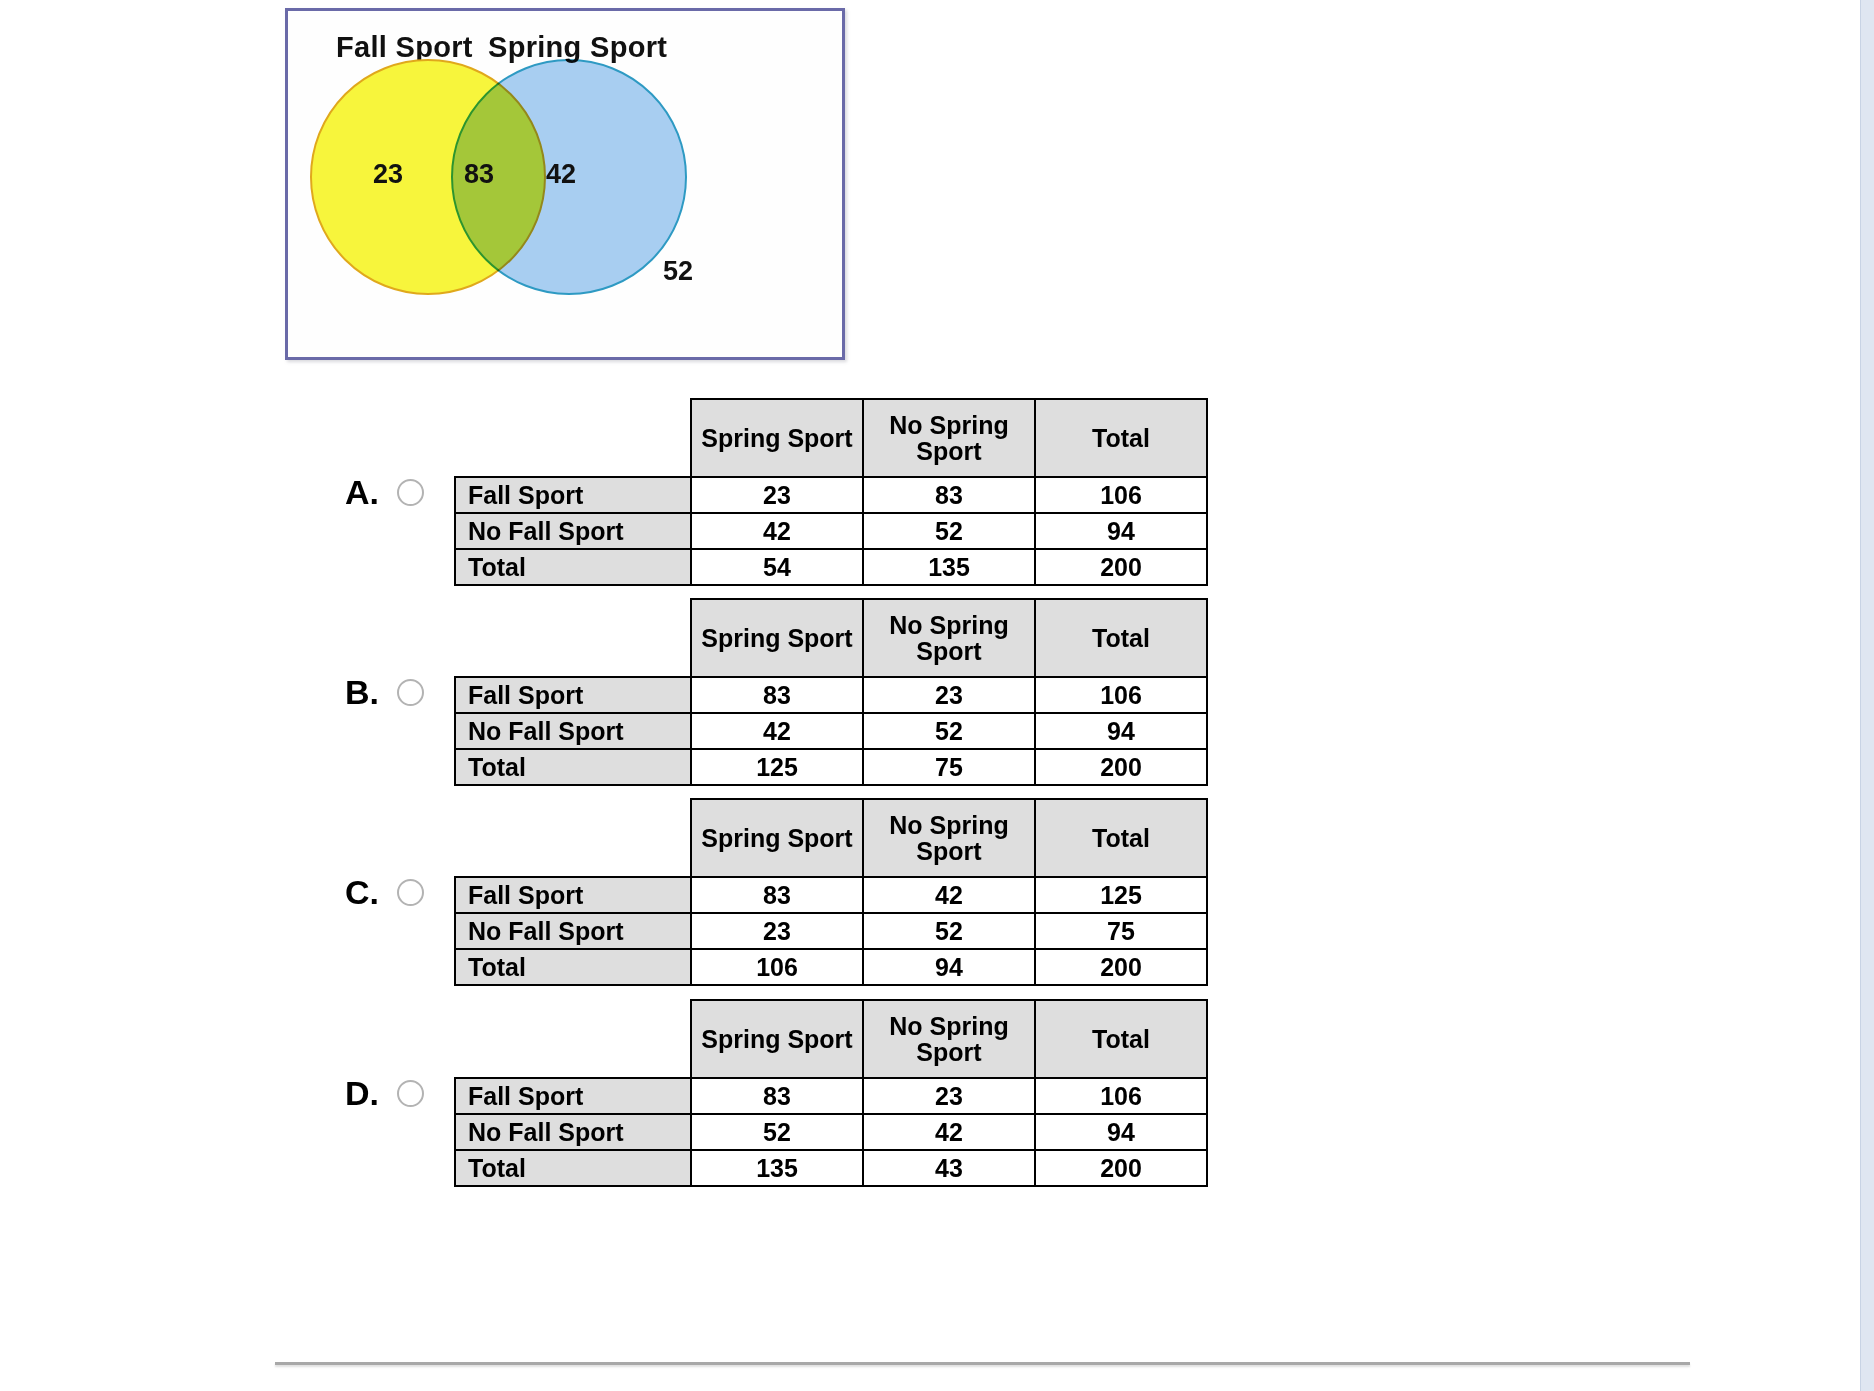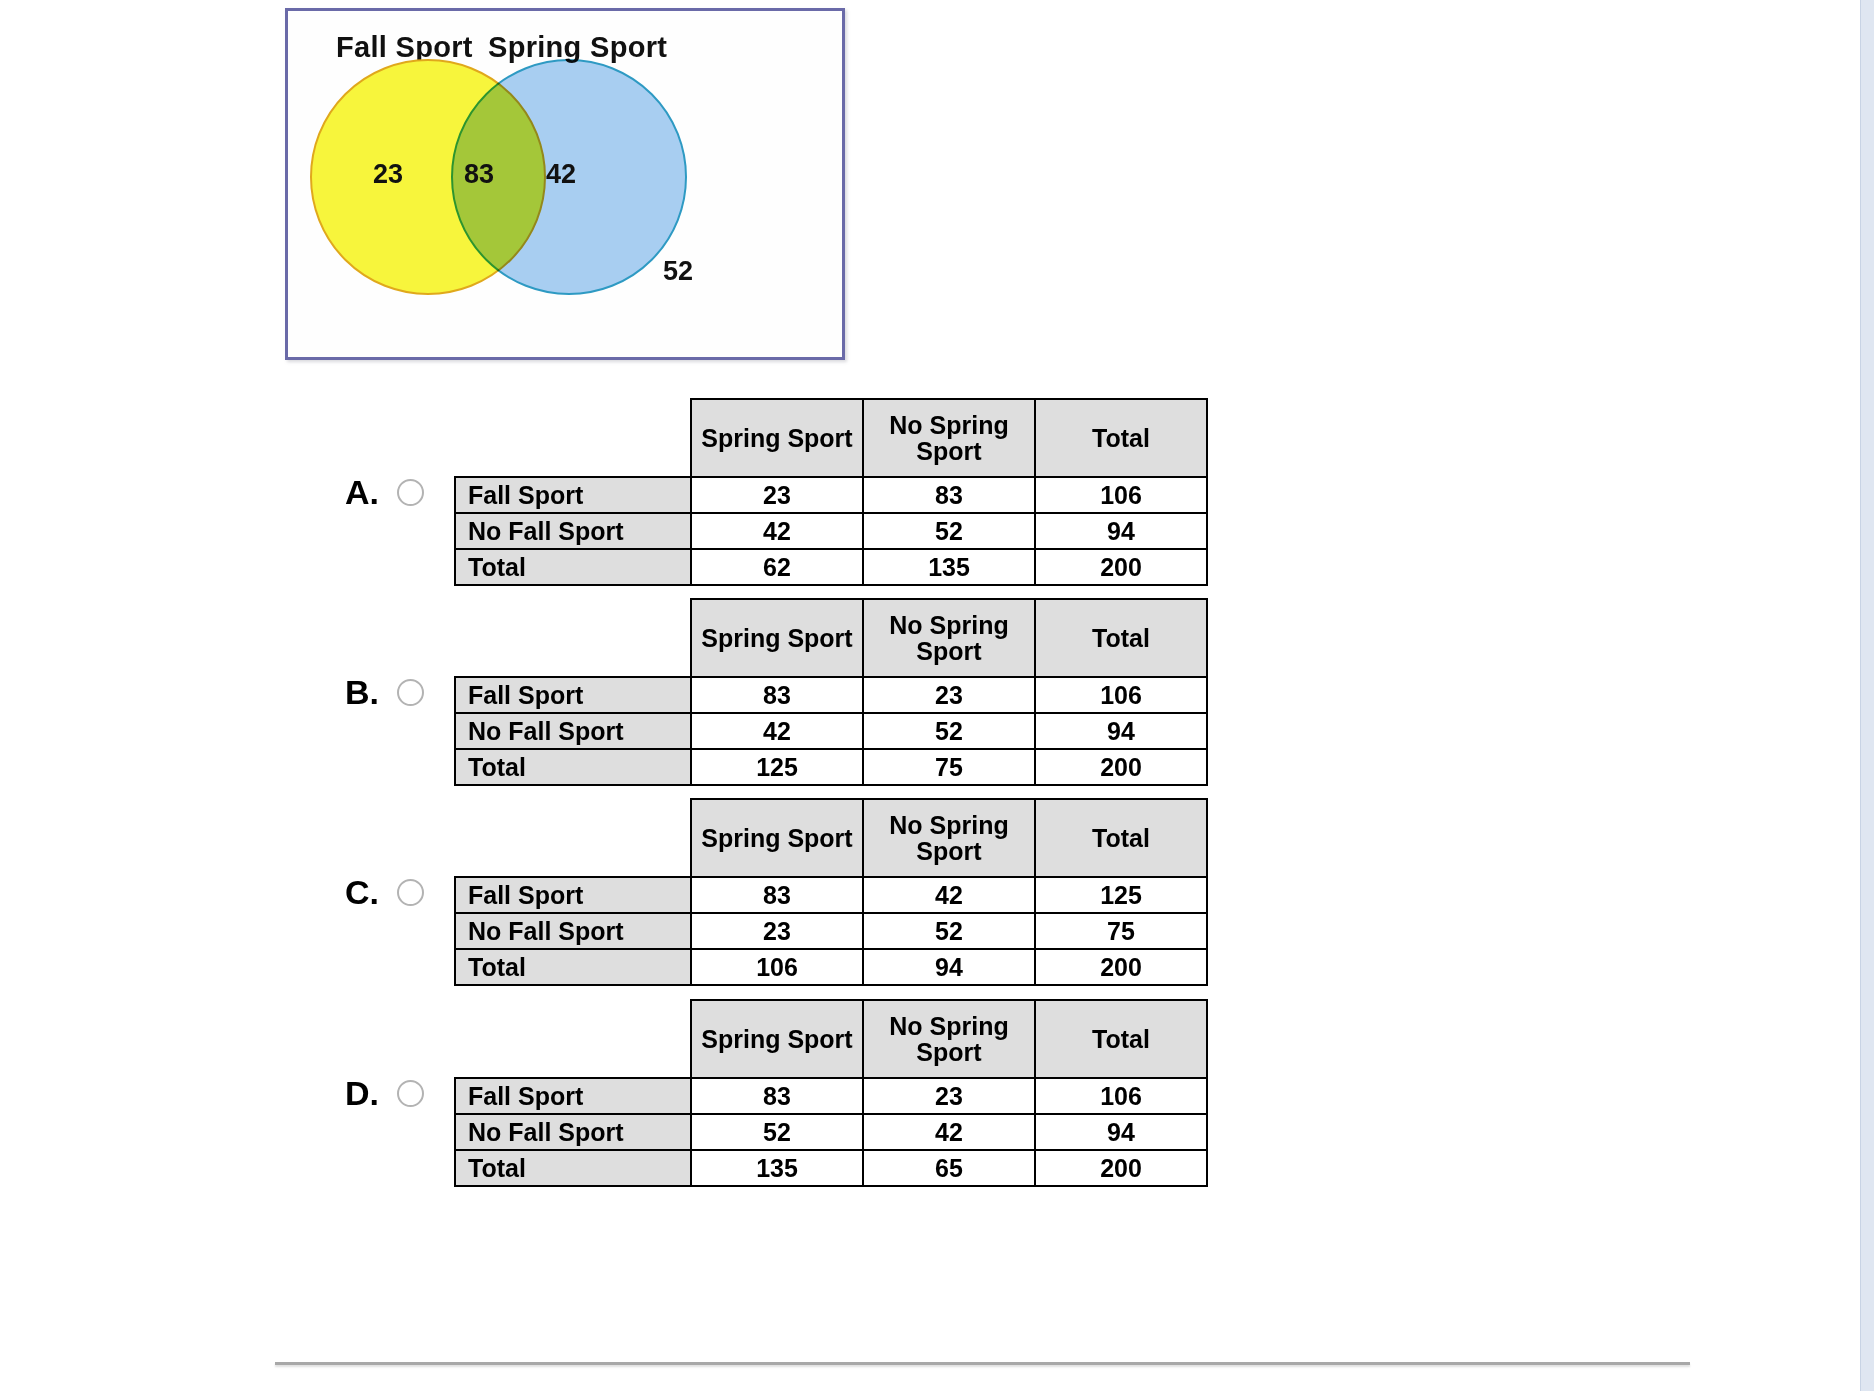--- a/index.html
+++ b/index.html
@@ -189,21 +189,21 @@
       <td>106</td>
     </tr>
     <tr>
       <td class="rowhead">No Fall Sport</td>
       <td>42</td>
       <td>52</td>
       <td>94</td>
     </tr>
     <tr>
       <td class="rowhead">Total</td>
-      <td>62</td>
+      <td>54</td>
       <td>135</td>
       <td>200</td>
     </tr>
   </tbody>
     </table>
 </div>
 
 <div class="option" style="left:345px; top:598px;">
   <span class="option-letter">B.</span>
   <span class="radio"></span>
@@ -289,20 +289,20 @@
     </tr>
     <tr>
       <td class="rowhead">No Fall Sport</td>
       <td>52</td>
       <td>42</td>
       <td>94</td>
     </tr>
     <tr>
       <td class="rowhead">Total</td>
       <td>135</td>
-      <td>65</td>
+      <td>43</td>
       <td>200</td>
     </tr>
   </tbody>
     </table>
 </div>
 
 <div class="divider"></div>
 
 </body></html>

